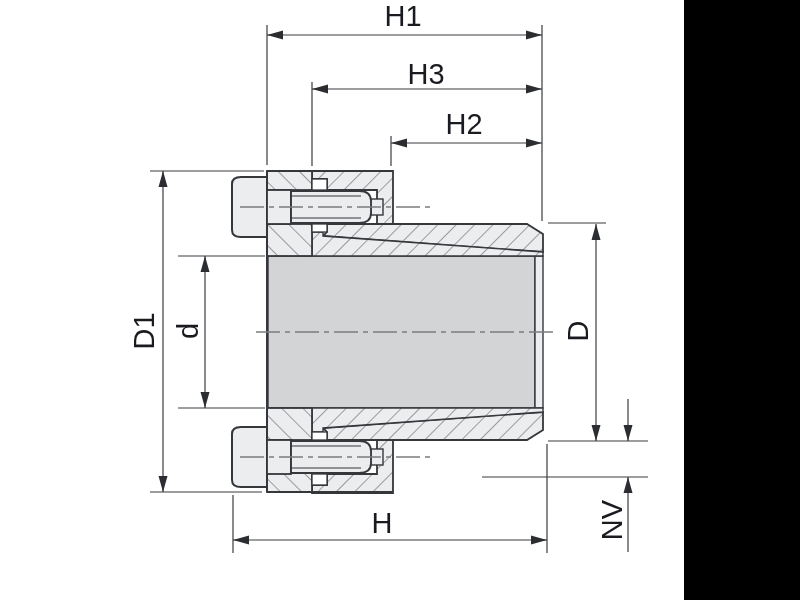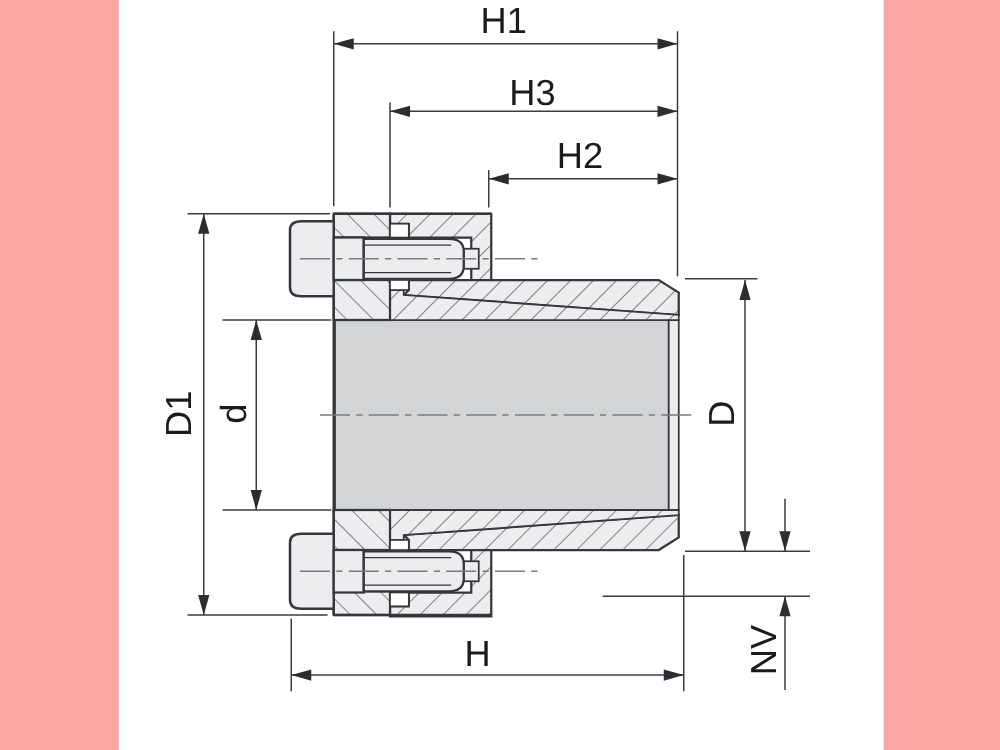--- a/index.html
+++ b/index.html
@@ -1,16 +1,16 @@
 <!DOCTYPE html>
 <html><head>
 <meta charset="utf-8">
 <style>
   html,body{margin:0;padding:0;background:#000;}
-  .stage{position:relative;width:800px;height:600px;background:#fca5a5;overflow:hidden;
+  .stage{position:relative;width:684px;height:600px;background:#ffffff;overflow:hidden;
          font-family:"Liberation Sans", sans-serif;}
   svg{display:block}
   .dimtext{font-family:"Liberation Sans", sans-serif;font-size:29px;fill:#191b21;}
 </style>
 </head>
 <body>
 
 <div class="stage">
 <svg width="800" height="600" viewBox="0 0 800 600">
   <defs>

